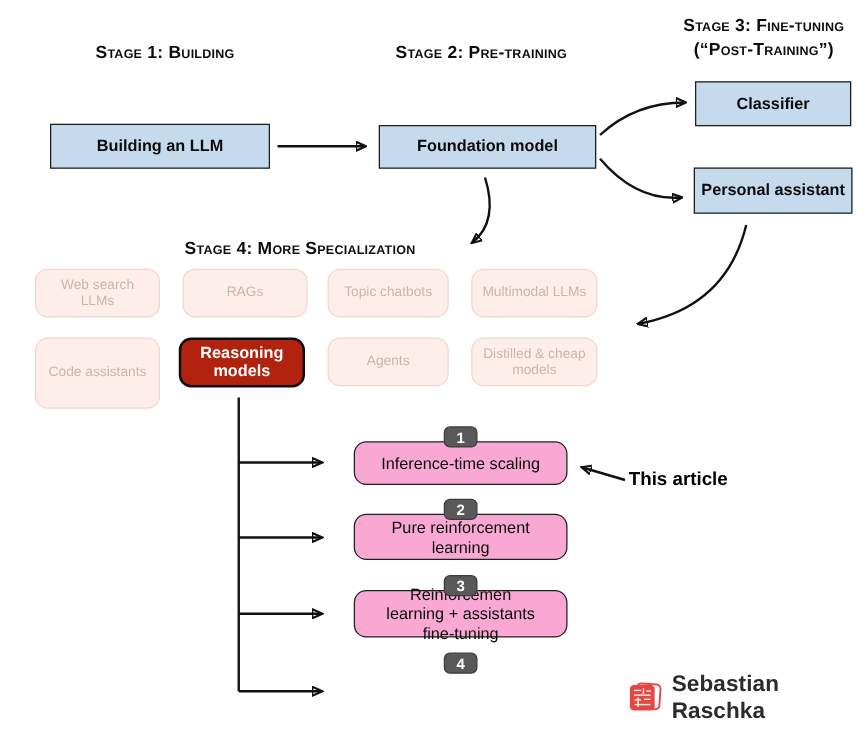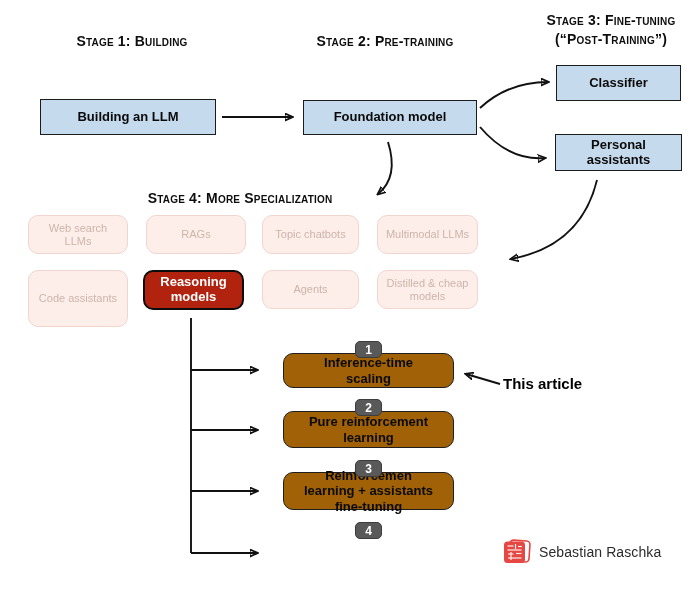--- a/index.html
+++ b/index.html
@@ -40,41 +40,41 @@
   }
   .redbox {
     position: absolute; z-index: 2;
     background: #b1220f; border: 2px solid #0d0d0d; border-radius: 10px;
     display: flex; align-items: center; justify-content: center;
     font-weight: 700; font-size: 13px; color: #ffffff; text-align: center;
     line-height: 1.15; padding: 2px 6px;
   }
   .methodbox {
     position: absolute; z-index: 2; left: 283px; width: 171px;
-    background: #a16207; border: 1.8px solid #1f1f1f; border-radius: 10px;
+    background: #f9a8d4; border: 1.8px solid #1f1f1f; border-radius: 10px;
     display: flex; align-items: center; justify-content: center;
-    font-weight: 700; font-size: 13px; color: #0a0a0a; text-align: center;
+    font-weight: 400; font-size: 13px; color: #0a0a0a; text-align: center;
     line-height: 1.18; padding: 2px 20px;
   }
   .badge {
     position: absolute; z-index: 3; left: 355px; width: 27px; height: 17px;
     background: #595959; border: 1px solid #3c3c3c; border-radius: 5px;
     display: flex; align-items: center; justify-content: center;
     font-weight: 700; font-size: 12px; color: #ffffff;
   }
   .annotation {
     position: absolute; z-index: 2;
     font-weight: 700; font-size: 15px; color: #000000;
   }
   .logo {
     position: absolute; z-index: 2; left: 502px; top: 537px;
     display: flex; align-items: center; gap: 7px;
   }
   .logo-text {
-    font-size: 14px; color: #2b2b2b; font-weight: 400; letter-spacing: 0.1px;
+    font-size: 18px; color: #2b2b2b; font-weight: 700; letter-spacing: 0.1px;
   }
 </style>
 </head>
 <body>
 
 <div class="canvas">
 
   <svg class="arrow-layer" viewBox="0 0 694 604" xmlns="http://www.w3.org/2000/svg">
     <defs>
       <marker id="arr" viewBox="0 0 10 10" refX="8" refY="5" markerWidth="9" markerHeight="9" orient="auto" markerUnits="userSpaceOnUse">
@@ -98,21 +98,21 @@
   <div class="hdr" style="left:285px; top:32px; width:200px;">Stage 2: Pre-training</div>
   <div class="hdr" style="left:511px; top:11px; width:200px;">
     <div>Stage 3: Fine-tuning</div>
     <div>(“Post-Training”)</div>
   </div>
   <div class="hdr" style="left:140px; top:189px; width:200px;">Stage 4: More Specialization</div>
 
   <div class="bluebox" style="left:40px; top:99px; width:176px; height:36px;">Building an LLM</div>
   <div class="bluebox" style="left:303px; top:100px; width:174px; height:35px;">Foundation model</div>
   <div class="bluebox" style="left:556px; top:65px; width:125px; height:36px;">Classifier</div>
-  <div class="bluebox" style="left:555px; top:134px; width:127px; height:37px;">Personal assistants</div>
+  <div class="bluebox" style="left:555px; top:134px; width:127px; height:37px;">Personal assistant</div>
 
   <div class="fadebox" style="left:28px;  top:215px; width:100px; height:39px;">Web search LLMs</div>
   <div class="fadebox" style="left:146px; top:215px; width:100px; height:39px;">RAGs</div>
   <div class="fadebox" style="left:377px; top:215px; width:101px; height:39px;">Multimodal LLMs</div>
   <div class="fadebox" style="left:262px; top:215px; width:97px;  height:39px;">Topic chatbots</div>
 
   <div class="fadebox" style="left:28px;  top:270px; width:100px; height:57px;">Code assistants</div>
   <div class="redbox" style="left:143px; top:270px; width:101px; height:40px;">Reasoning models</div>
   <div class="fadebox" style="left:262px; top:270px; width:97px;  height:39px;">Agents</div>
   <div class="fadebox" style="left:377px; top:270px; width:101px; height:39px;">Distilled &amp; cheap models</div>

